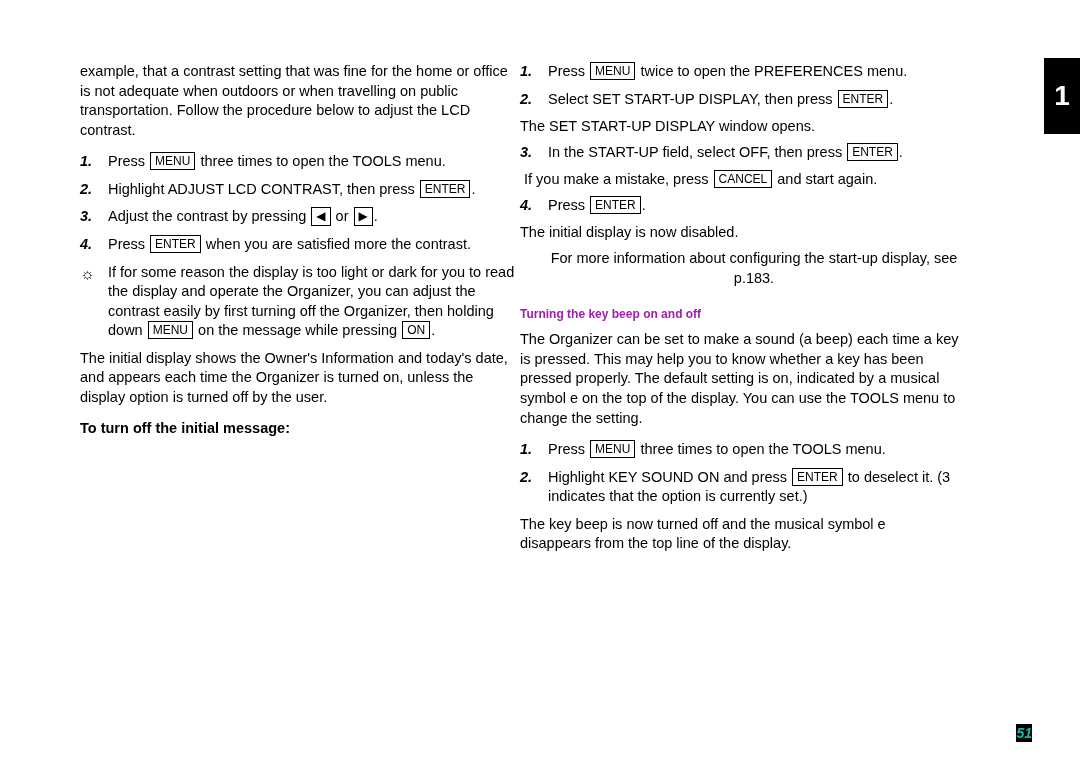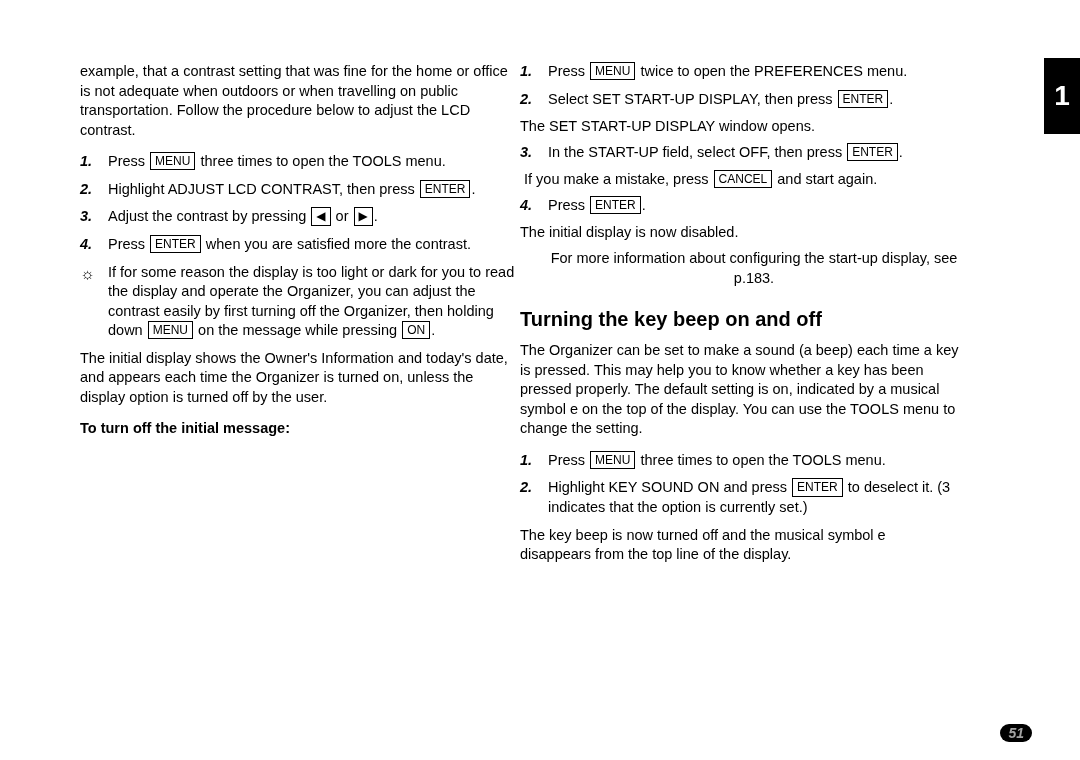--- a/index.html
+++ b/index.html
@@ -17,22 +17,22 @@
     display: flex;
     padding: 62px 40px 40px 80px;
   }
   .col {
     width: 440px;
     line-height: 1.35;
   }
   .para { margin: 0 0 12px 0; }
   .section-title {
     font-weight: bold;
-    color: #000000;
-    font-size: 20px;
+    color: #a21caf;
+    font-size: 12px;
     margin: 18px 0 8px 0;
   }
   .subtitle {
     font-weight: bold;
     margin: 10px 0 8px 0;
   }
   ol.steps {
     list-style: none;
     padding: 0;
     margin: 0;
@@ -74,26 +74,25 @@
     font-weight: bold;
     display: flex;
     align-items: center;
     justify-content: center;
   }
   .page-num {
     position: absolute;
     right: 48px;
     bottom: 18px;
     background: #000;
-    color: #a3a3a3;
+    color: #14b8a6;
     font-style: italic;
     font-weight: bold;
-    padding: 1px 8px;
+    padding: 1px 0;
     font-size: 14px;
-    border-radius: 9px;
   }
 </style>
 </head>
 <body>
 
 <div class="tab">1</div>
 <div class="page-num">51</div>
 
 <div class="page">
 

